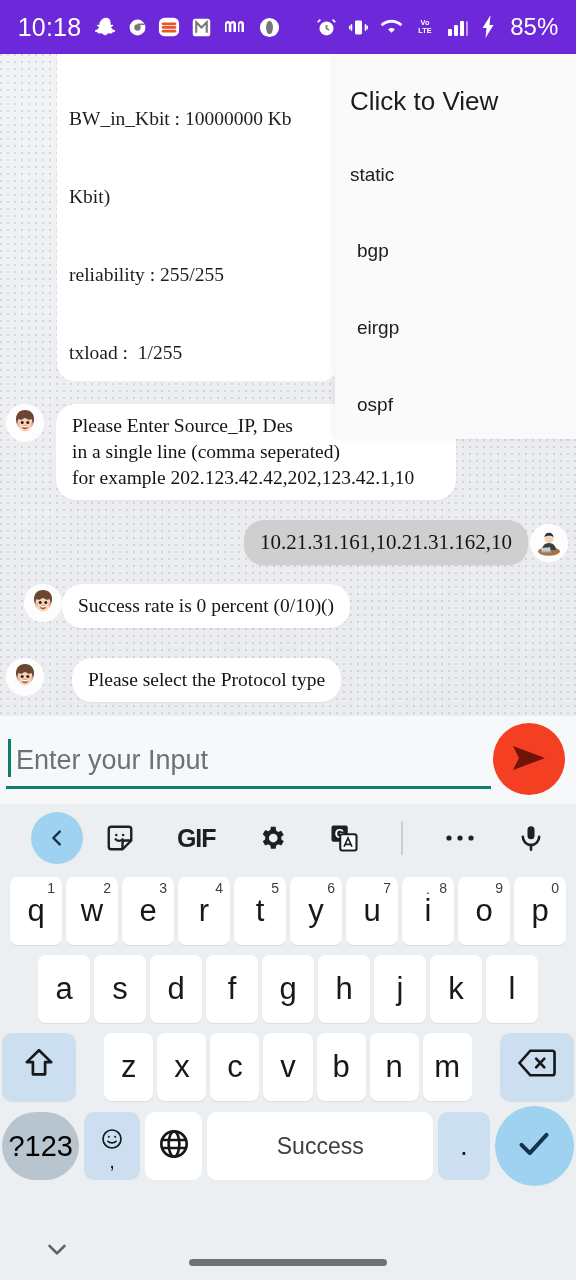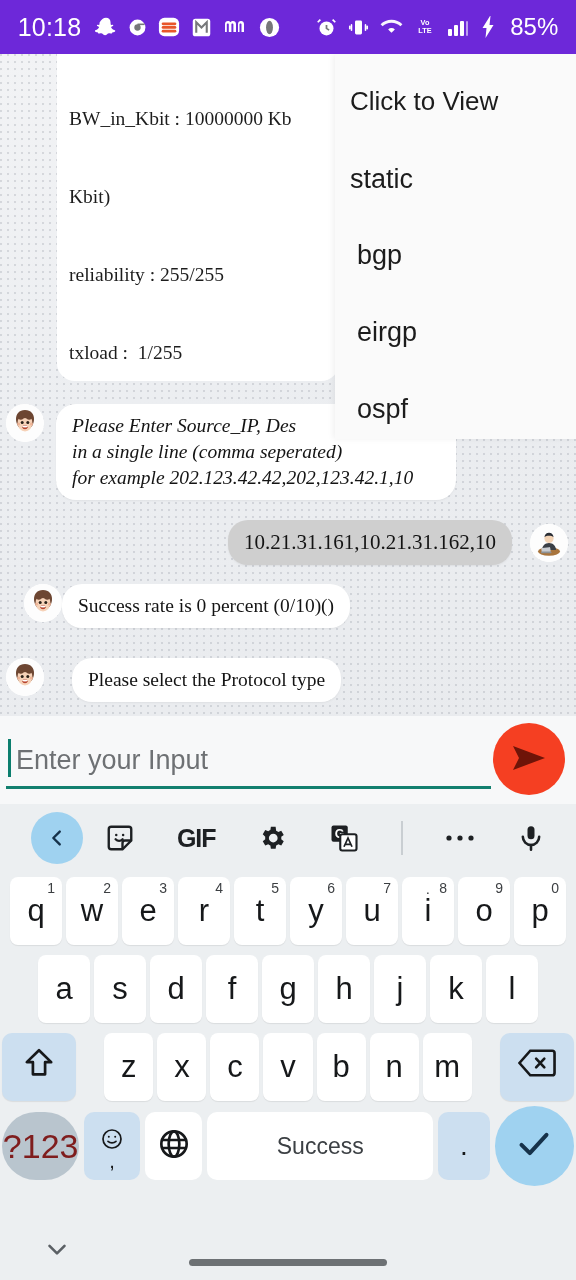--- a/index.html
+++ b/index.html
@@ -51,21 +51,21 @@
 
   
   .proto-panel {
     position: absolute; right: 0; top: 0;
     width: 241px; height: 385px;
     background: #fafafa;
     box-shadow: -2px 0 6px rgba(0,0,0,.06);
   }
   .proto-item {
     position: absolute; left: 0; width: 241px;
-    color: #1c1c1c; font-size: 27px;
+    color: #1c1c1c; font-size: 19px;
     font-family: "Liberation Sans", sans-serif;
   }
   .proto-head { top: 32px; padding-left: 15px; font-size: 26px; }
   .p-static { top: 110px; padding-left: 15px; }
   .p-bgp    { top: 186px; padding-left: 22px; }
   .p-eirgp  { top: 263px; padding-left: 22px; }
   .p-ospf   { top: 340px; padding-left: 22px; }
 
   
   .msg-row { position: absolute; display: flex; align-items: flex-start; }
@@ -87,22 +87,22 @@
   .bubble-user {
     background: #cfcfcf;
     border-radius: 20px;
     padding: 10px 16px;
     font-family: "Liberation Serif", serif;
     font-size: 21px; color: #141414;
     box-shadow: 0 1px 2px rgba(0,0,0,.06);
   }
 
   #row-prompt { left: 6px; top: 350px; gap: 12px; }
-  #row-prompt .bubble { width: 400px; font-style: italic; }
-  #row-user   { right: 8px; top: 466px; gap: 18px; flex-direction: row; align-items: center; }
+  #row-prompt .bubble { width: 400px; }
+  #row-user   { right: 8px; top: 466px; gap: 2px; flex-direction: row; align-items: center; }
   #row-success{ left: 24px; top: 530px; }
   #row-select { left: 6px; top: 604px; gap: 28px; }
 
   
   .inputbar {
     position: absolute; top: 716px; left: 0;
     width: 576px; height: 88px;
     background: #f7f8f9;
     display: flex; align-items: center;
   }
@@ -173,21 +173,21 @@
     position: absolute; top: 9px; right: 24px;
     font-size: 15px; color: #3c3f42; line-height: 6px;
   }
   .key-mod {
     background: #ccdff0; width: 78px; height: 68px;
     border-radius: 10px;
   }
   .key-gap { width: 22px; height: 1px; }
   .key-num123 {
     width: 78px; height: 68px; border-radius: 36px;
-    background: #b9c5ce; font-size: 34px; color: #7f1d1d;
+    background: #b9c5ce; font-size: 29px; color: #000000;
     display: flex; align-items: center; justify-content: center;
   }
   .key-emoji {
     width: 56px; height: 68px; border-radius: 10px; background: #ccdff0;
     display: flex; flex-direction: column; align-items: center; justify-content: center;
     gap: 1px;
   }
   .key-globe {
     width: 58px; height: 68px; border-radius: 10px; background: #ffffff;
     display: flex; align-items: center; justify-content: center;

